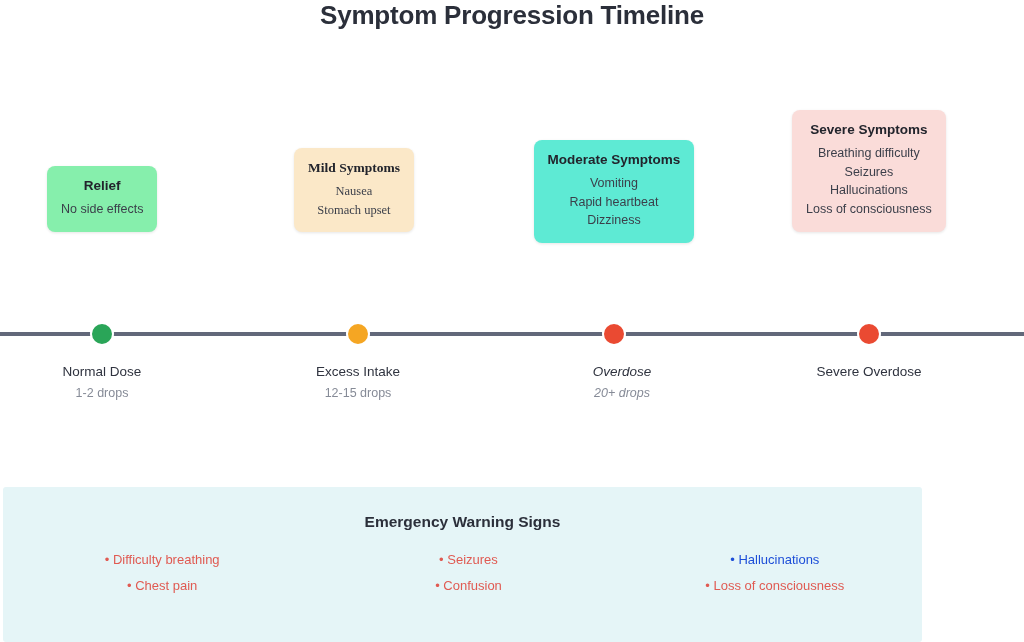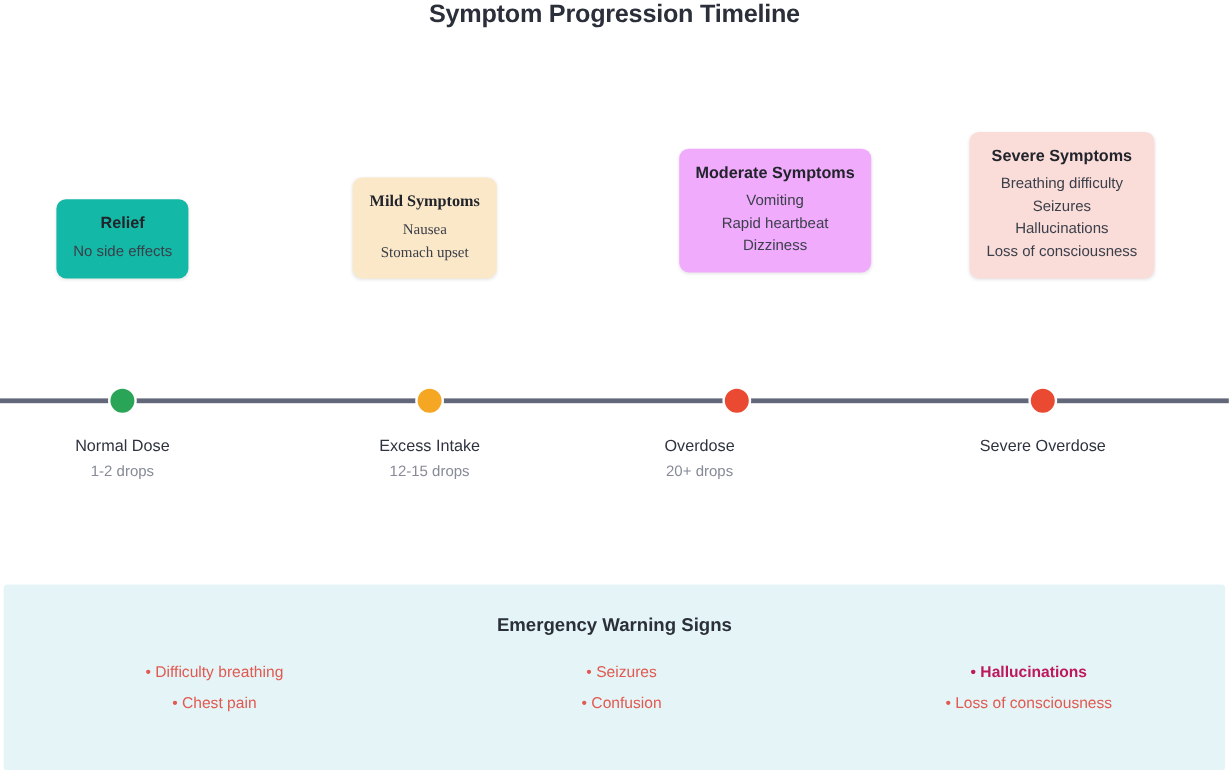--- a/index.html
+++ b/index.html
@@ -16,21 +16,21 @@
     position: relative;
   }
 
   
   .chart-title {
     position: absolute;
     top: 0px;
     left: 0;
     width: 1024px;
     text-align: center;
-    font-size: 21px;
+    font-size: 26px;
     font-weight: bold;
     color: #2b2f3a;
     letter-spacing: -0.2px;
   }
 
   
   .cards-layer {
     position: absolute;
     top: 0;
     left: 0;
@@ -102,21 +102,21 @@
     font-size: 12.5px;
     color: #868b97;
     line-height: 1.6;
   }
 
   
   .emergency-panel {
     position: absolute;
     left: 3px;
     top: 487px;
-    width: 1018px;
+    width: 919px;
     height: 155px;
     background: #e5f5f7;
     border-radius: 3px;
   }
   .emergency-title {
     position: absolute;
     top: 26px;
     left: 0;
     width: 100%;
     text-align: center;
@@ -142,36 +142,36 @@
     white-space: nowrap;
     margin-left: 12px;
   }
 </style>
 </head>
 <body>
 
 <div class="chart-title">Symptom Progression Timeline</div>
 
 <div class="cards-layer">
-    <div class="stage-card" style="background: #14b8a6; left: 47px; top: 166px;">
+    <div class="stage-card" style="background: #86efac; left: 47px; top: 166px;">
       <div class="card-title">Relief</div>
       <div class="card-symptom">No side effects</div>
     </div>
     <div class="stage-card" style="background: rgb(251, 232, 200); left: 294px; top: 148px; font-family: Liberation Serif, serif;">
       <div class="card-title">Mild Symptoms</div>
       <div class="card-symptom">Nausea</div>
       <div class="card-symptom">Stomach upset</div>
     </div>
-    <div class="stage-card" style="background: #f0abfc; left: 533.5px; top: 124px; margin-left: 32px;">
+    <div class="stage-card" style="background: #5eead4; left: 533.5px; top: 140px;">
       <div class="card-title">Moderate Symptoms</div>
       <div class="card-symptom">Vomiting</div>
       <div class="card-symptom">Rapid heartbeat</div>
       <div class="card-symptom">Dizziness</div>
     </div>
-    <div class="stage-card" style="background: rgb(250, 220, 217); left: 792px; top: 110px; margin-left: 16px;">
+    <div class="stage-card" style="background: rgb(250, 220, 217); left: 792px; top: 110px;">
       <div class="card-title">Severe Symptoms</div>
       <div class="card-symptom">Breathing difficulty</div>
       <div class="card-symptom">Seizures</div>
       <div class="card-symptom">Hallucinations</div>
       <div class="card-symptom">Loss of consciousness</div>
     </div>
   </div>
 
 <div class="timeline-axis"></div>
 
@@ -180,21 +180,21 @@
     <div class="tl-label" style="left: 102px;">
       <div class="tl-name">Normal Dose</div>
       <div class="tl-dose">1-2 drops</div>
     </div>
     <div class="tl-dot" style="background: rgb(245, 166, 35); left: 358px;"></div>
     <div class="tl-label" style="left: 358px;">
       <div class="tl-name">Excess Intake</div>
       <div class="tl-dose">12-15 drops</div>
     </div>
     <div class="tl-dot" style="background: rgb(234, 74, 50); left: 614px;"></div>
-    <div class="tl-label" style="left: 583px;">
+    <div class="tl-label" style="left: 622px; font-style: italic;">
       <div class="tl-name">Overdose</div>
       <div class="tl-dose">20+ drops</div>
     </div>
     <div class="tl-dot" style="background: rgb(234, 74, 50); left: 869px;"></div>
     <div class="tl-label" style="left: 869px;">
       <div class="tl-name">Severe Overdose</div>
     </div>
   </div>
 
 <div class="emergency-panel">
@@ -202,17 +202,17 @@
   <div class="warning-columns">
       <div class="warning-col">
         <div class="warning-item" style="color: rgb(224, 90, 82);">• Difficulty breathing</div>
         <div class="warning-item" style="color: rgb(224, 90, 82);">• Chest pain</div>
       </div>
       <div class="warning-col">
         <div class="warning-item" style="color: rgb(224, 90, 82);">• Seizures</div>
         <div class="warning-item" style="color: rgb(224, 90, 82);">• Confusion</div>
       </div>
       <div class="warning-col">
-        <div class="warning-item" style="color: #be185d; font-weight: bold;">• Hallucinations</div>
+        <div class="warning-item" style="color: #1d4ed8;">• Hallucinations</div>
         <div class="warning-item" style="color: rgb(224, 90, 82);">• Loss of consciousness</div>
       </div>
     </div>
 </div>
 
 </body></html>

